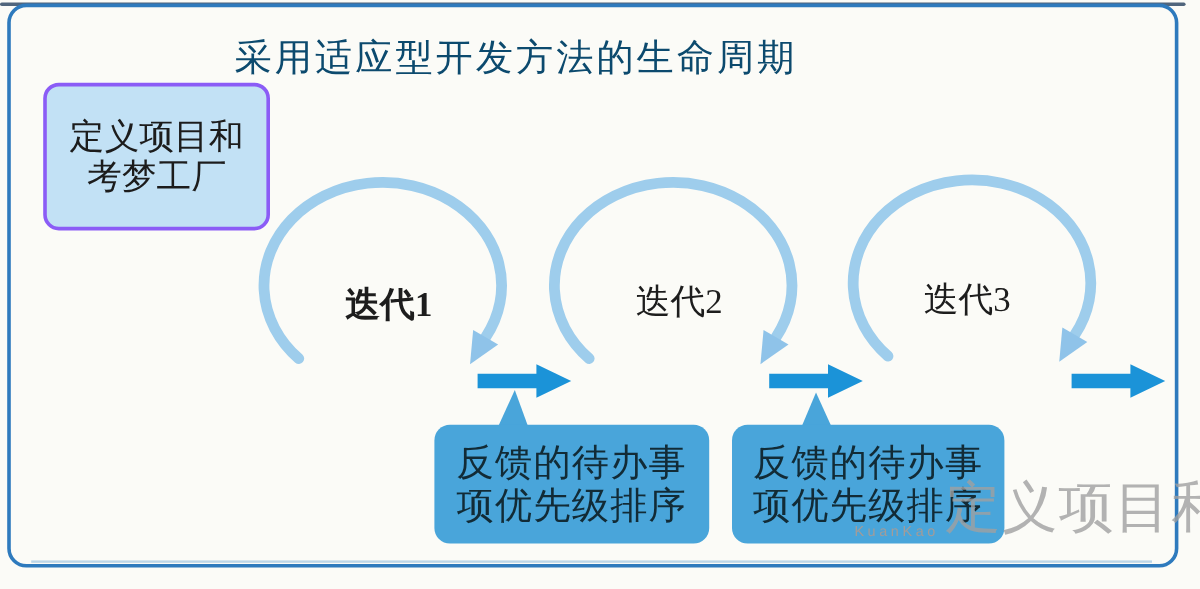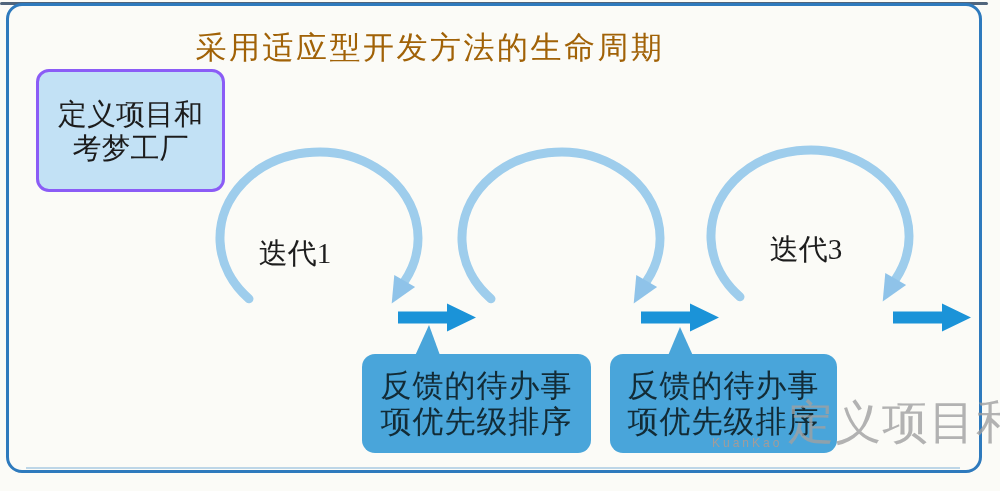--- a/index.html
+++ b/index.html
@@ -23,36 +23,36 @@
   }
   
   .ghost-line{
     position:absolute;left:26px;top:467px;width:934px;height:2px;
     background:#a8c9e2;opacity:.75;
   }
   .title{
     position:absolute;left:0;top:27px;width:860px;
     text-align:center;
     font-size:31px;letter-spacing:2.5px;
-    color:#a16207;white-space:nowrap;
+    color:#0c4a6e;white-space:nowrap;
   }
   .start-box{
     position:absolute;left:36px;top:69px;width:189px;height:123px;
     background:#c2e1f5;border:3px solid #8b5cf6;border-radius:13px;
     box-sizing:border-box;
     display:flex;flex-direction:column;justify-content:center;align-items:center;
     font-size:29px;line-height:34px;color:#1c1c1c;
     text-align:center;
   }
   .svg-layer{position:absolute;left:0;top:0;width:1000px;height:491px;}
   .iter-label{
     position:absolute;width:130px;text-align:center;
     font-size:29px;color:#1d1d1d;white-space:nowrap;
   }
-  .iter-1{left:230px;top:234px;}
+  .iter-1{left:259px;top:234px;font-weight:bold;}
   .iter-2{left:501px;top:232px;}
   .iter-3{left:741px;top:230px;font-family:Liberation Serif, serif;}
   .feedback-box{
     position:absolute;top:354px;height:99px;
     background:#49a5da;border-radius:13px;
     box-sizing:border-box;
     display:flex;flex-direction:column;justify-content:center;align-items:center;
     font-size:31px;line-height:36px;color:#122b36;
     text-align:left;letter-spacing:1px;
   }
@@ -99,20 +99,21 @@
 
     <polygon points="398,311.5 447,311.5 447,303.5 476,317.5 447,331.5 447,323.5 398,323.5" fill="#1b93d8"></polygon>
     <polygon points="641,311.5 690,311.5 690,303.5 719,317.5 690,331.5 690,323.5 641,323.5" fill="#1b93d8"></polygon>
     <polygon points="893,311.5 942,311.5 942,303.5 971,317.5 942,331.5 942,323.5 893,323.5" fill="#1b93d8"></polygon>
 
     <polygon points="414,358 441,358 429,325" fill="#49a5da"></polygon>
     <polygon points="667,358 694,358 680,327" fill="#49a5da"></polygon>
   </svg>
 
   <div class="iter-label iter-1">迭代1</div>
+  <div class="iter-label iter-2">迭代2</div>
   <div class="iter-label iter-3">迭代3</div>
 
   <div class="feedback-box feedback-1">
     <span>反馈的待办事</span>
     <span>项优先级排序</span>
   </div>
   <div class="feedback-box feedback-2">
     <span>反馈的待办事</span>
     <span>项优先级排序</span>
   </div>

